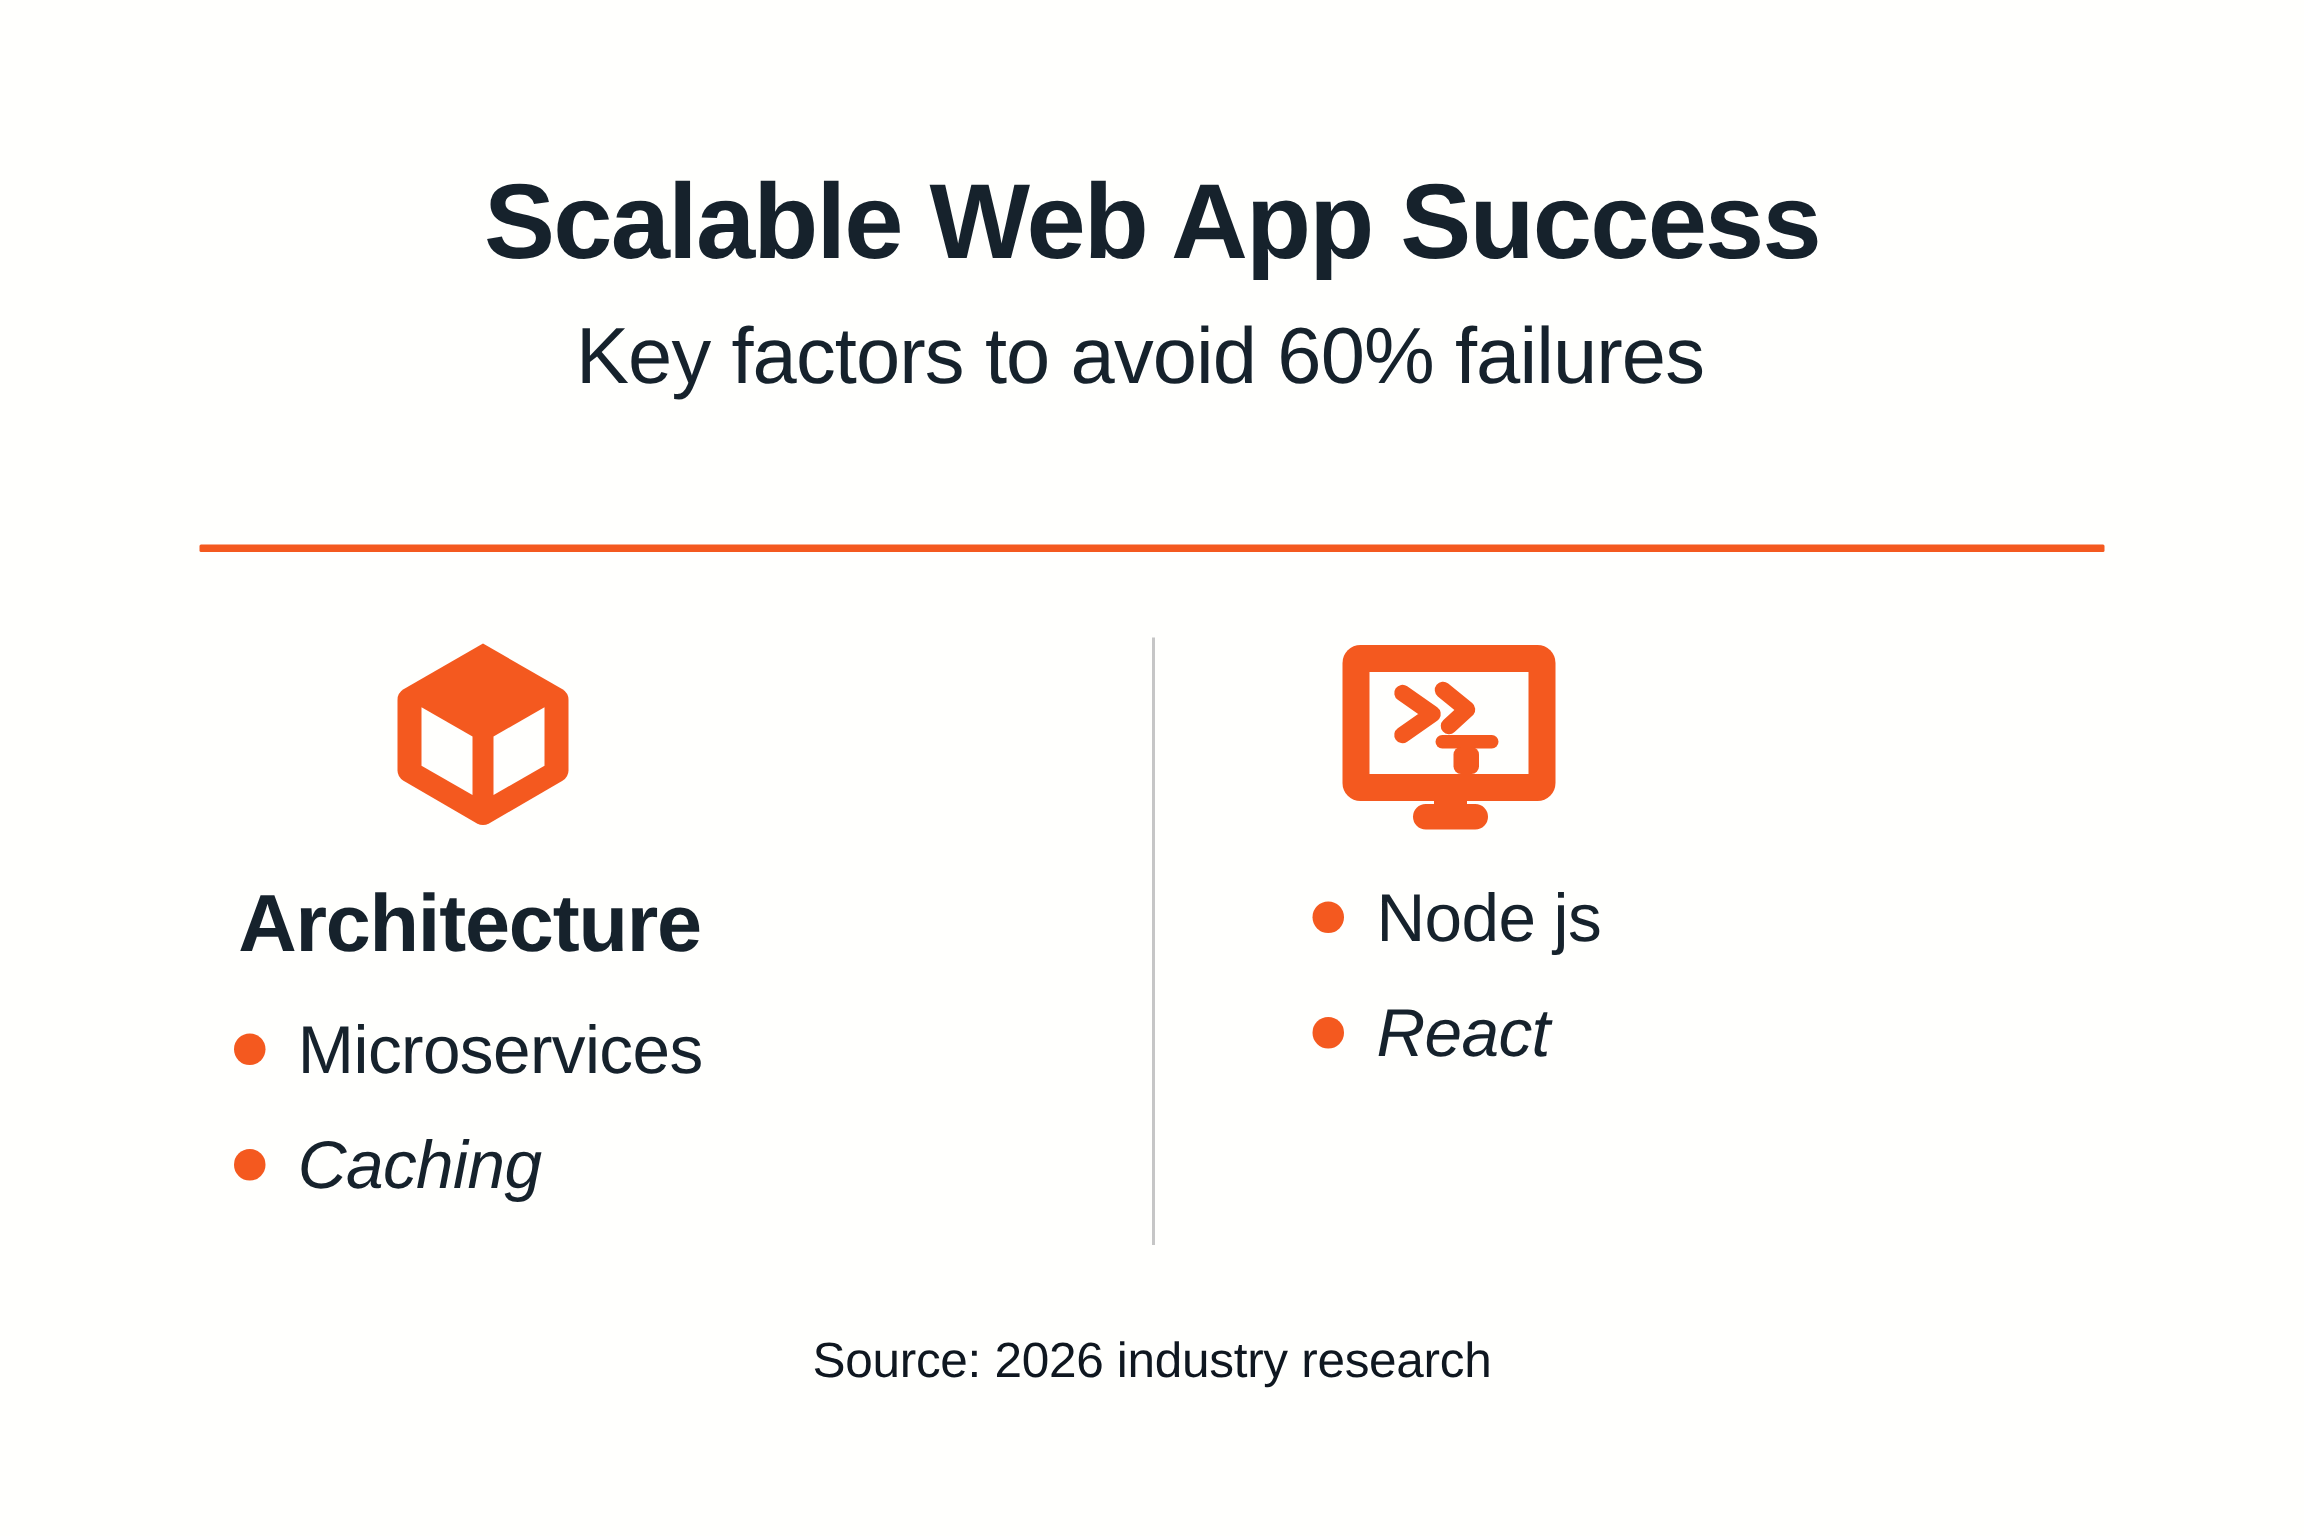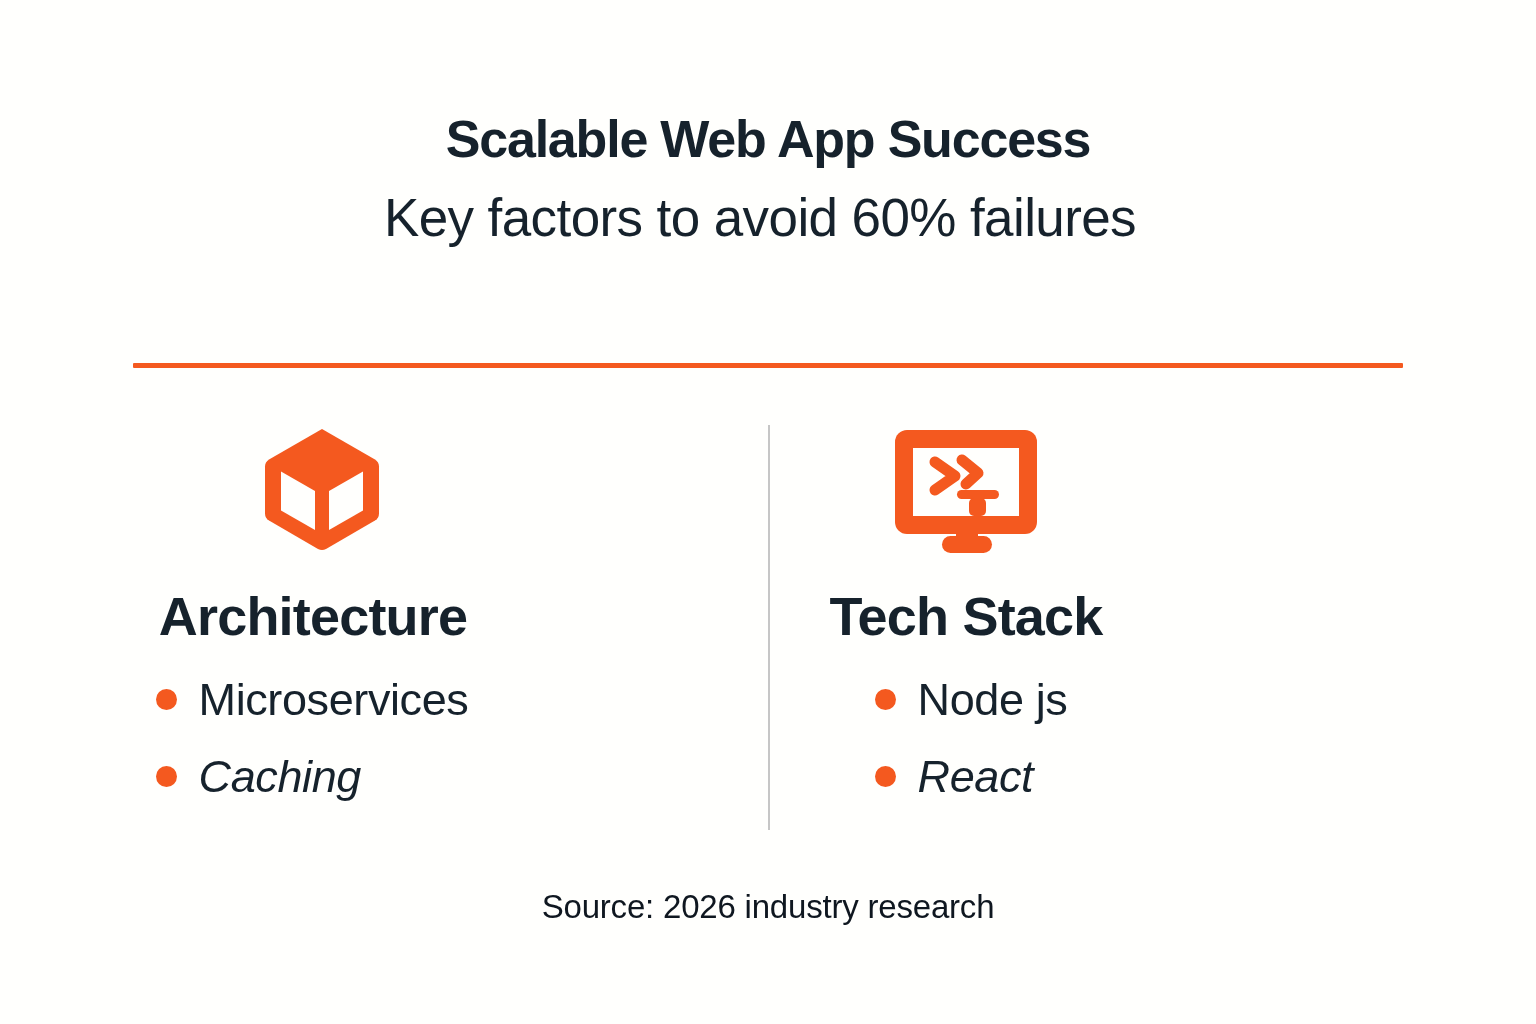--- a/index.html
+++ b/index.html
@@ -25,21 +25,21 @@
   
   .header {
     position: absolute;
     top: 112px;
     left: 0;
     width: 1536px;
     text-align: center;
   }
 
   .title {
-    font-size: 52px;
+    font-size: 71px;
     font-weight: 700;
     letter-spacing: -1.2px;
     color: #16222c;
     line-height: 1.04;
     margin: 0;
     white-space: nowrap;
   }
 
   .subtitle {
     font-size: 53px;
@@ -211,21 +211,20 @@
 
           <rect x="67" y="64" width="42" height="9" rx="4.5" ry="4.5" fill="#f4591f"></rect>
           <rect x="79" y="72" width="17" height="18" rx="5" ry="5" fill="#f4591f"></rect>
 
           <rect x="66" y="104" width="22" height="12" fill="#f4591f"></rect>
 
           <rect x="52" y="110" width="50" height="17" rx="8.5" ry="8.5" fill="#f4591f"></rect>
         </svg>
       </div>
 
-      <div class="col-heading">Tech Stack</div>
 
       <ul class="bullets">
         <li class="bullet-item">
           <span class="bullet-dot"></span>
           <span class="bullet-label">Node js</span>
         </li>
         <li class="bullet-item">
           <span class="bullet-dot"></span>
           <span class="bullet-label">React</span>
         </li>

